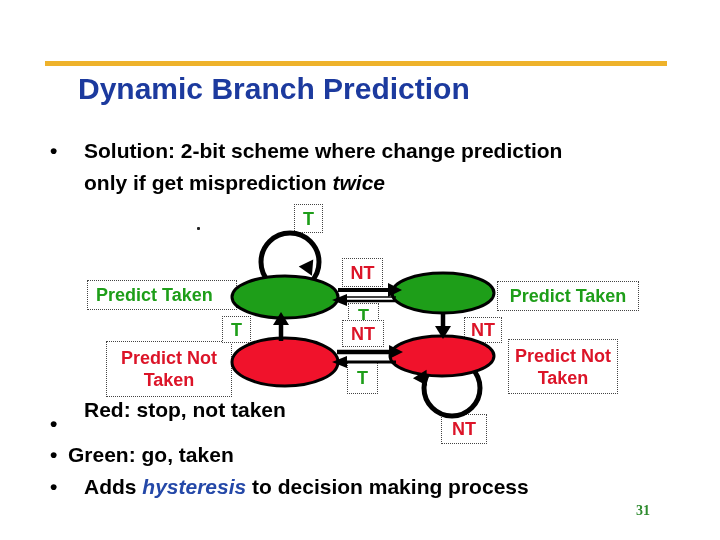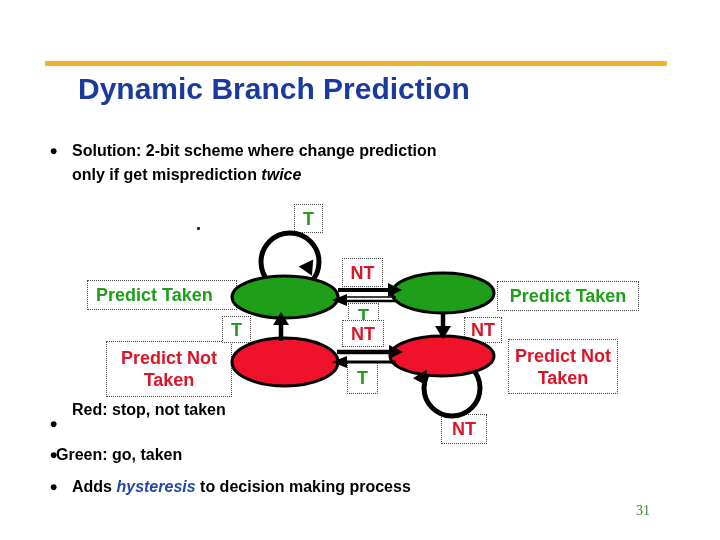--- a/index.html
+++ b/index.html
@@ -17,48 +17,48 @@
     font-family:"Liberation Sans", sans-serif;
   }
   .slide-title{
     position:absolute;left:78px;top:26px;font-size:30px;font-weight:bold;
     color:var(--blue);white-space:nowrap;letter-spacing:0px;margin-top:46px;
   }
   .title-underline{
     position:absolute;left:45px;top:61px;width:622px;height:5px;background:var(--gold);
   }
   .bullet-marker{position:absolute;font-size:21px;font-weight:bold;color:#000;line-height:24px;}
-  .bullet-text{position:absolute;font-size:16px;font-weight:bold;color:#000;line-height:24px;white-space:nowrap;}
+  .bullet-text{position:absolute;font-size:21px;font-weight:bold;color:#000;line-height:24px;white-space:nowrap;margin-left:12px;}
   .em-plain{font-style:italic;}
   .em-hyst{font-style:italic;color:var(--hyst);}
   .box{
     position:absolute;border:1px dotted #444;background:#fff;font-weight:bold;font-size:18px;
     display:flex;align-items:center;justify-content:center;box-sizing:border-box;
     line-height:20px;white-space:nowrap;
   }
   .box.left-align{justify-content:flex-start;padding-left:8px;}
   .box.two-line{flex-direction:column;line-height:22px;}
   .green-text{color:var(--green);}
   .red-text{color:var(--redtext);}
   .page-number{
     position:absolute;left:636px;top:503px;font-family:"Liberation Serif", serif;
-    font-size:14px;font-weight:normal;color:var(--pagegreen);
+    font-size:14px;font-weight:bold;color:var(--pagegreen);
   }
   .stray-dot{position:absolute;left:197px;top:227px;width:3px;height:3px;background:#222;border-radius:1px;overflow:hidden;color:transparent;}
   svg{position:absolute;left:0;top:0;pointer-events:none;}
 </style>
 </head>
 <body>
 
 <div class="slide-title">Dynamic Branch Prediction</div>
 <div class="title-underline"></div>
 
 <div class="bullet-marker" style="left:50px;top:139px;">•</div>
 <div class="bullet-text" style="left:72px;top:139px;">Solution: 2-bit scheme where change prediction</div>
-<div class="bullet-text" style="left:72px;top:163px;"><span>only if get misprediction </span><span class="em-plain">twice</span></div>
+<div class="bullet-text" style="left:72px;top:171px;"><span>only if get misprediction </span><span class="em-plain">twice</span></div>
 
 <div class="stray-dot"></div>
 
 <div>
   <div class="box left-align green-text" style="left:87px;top:280px;width:150px;height:30px;">Predict Taken</div>
 
   <div class="box two-line red-text" style="left:106px;top:341px;width:126px;height:56px;">
     <div>Predict Not</div>
     <div>Taken</div>
   </div>

